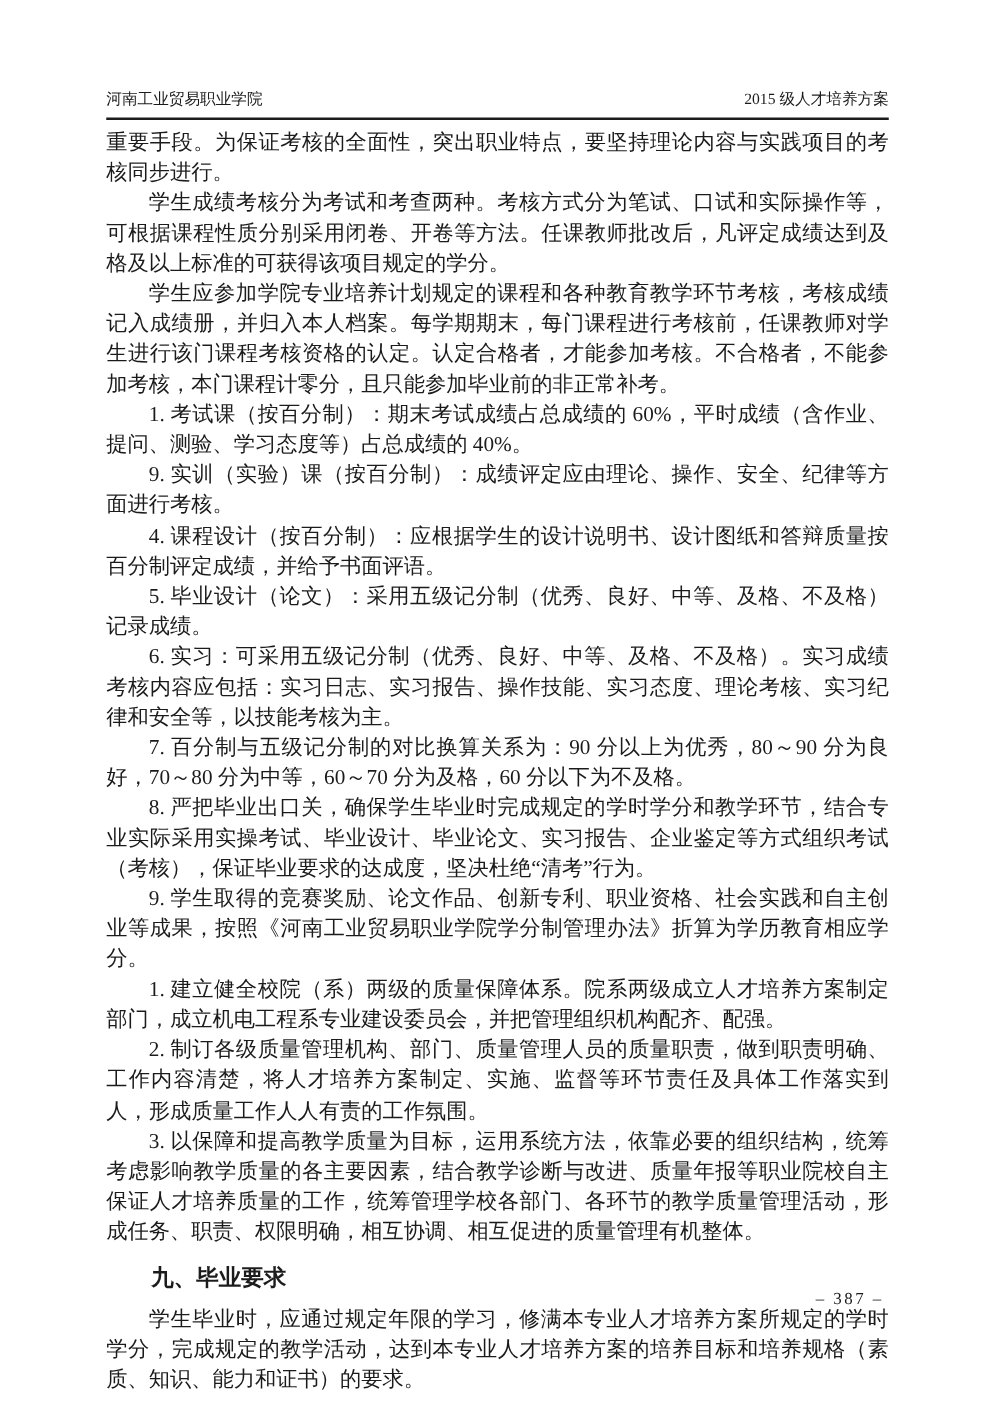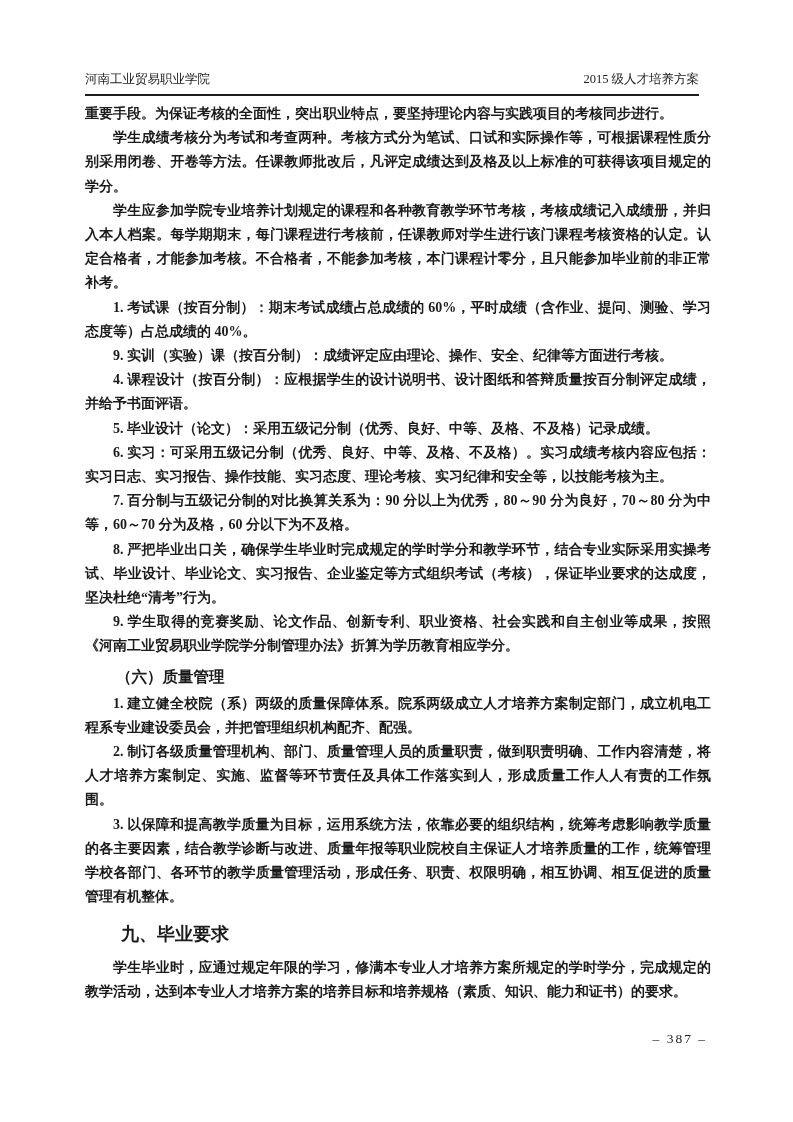--- a/index.html
+++ b/index.html
@@ -12,45 +12,44 @@
     width: 793px;
     height: 1122px;
     background: #ffffff;
     color: #1b1b1b;
     font-family: "Liberation Serif", "DejaVu Serif", serif;
     overflow: hidden;
   }
   .header {
     position: absolute;
     left: 85px;
-    right: 94px;
+    right: 82px;
     top: 71px;
     display: flex;
     justify-content: space-between;
     align-items: flex-end;
     font-size: 12.5px;
     line-height: 17px;
     padding-bottom: 6px;
     border-bottom: 2px solid #1c1c1c;
     gap: 33px;
   }
   .doc-body {
     position: absolute;
     left: 85px;
     right: 82px;
     top: 102px;
     text-align: justify;
     text-justify: inter-ideograph;
   }
   .para {
     margin: 0;
-    font-size: 14px;
+    font-size: 17px;
     line-height: 24.2px;
     text-indent: 2em;
-    font-weight: bold;
   }
   .para.no-indent {
     text-indent: 0;
   }
   .heading-sub {
     margin: 7px 0 4px;
     font-size: 15.5px;
     line-height: 22px;
     font-weight: bold;
     text-indent: 2em;
@@ -87,21 +86,20 @@
     <p class="para">学生成绩考核分为考试和考查两种。考核方式分为笔试、口试和实际操作等，可根据课程性质分别采用闭卷、开卷等方法。任课教师批改后，凡评定成绩达到及格及以上标准的可获得该项目规定的学分。</p>
     <p class="para">学生应参加学院专业培养计划规定的课程和各种教育教学环节考核，考核成绩记入成绩册，并归入本人档案。每学期期末，每门课程进行考核前，任课教师对学生进行该门课程考核资格的认定。认定合格者，才能参加考核。不合格者，不能参加考核，本门课程计零分，且只能参加毕业前的非正常补考。</p>
     <p class="para">1. 考试课（按百分制）：期末考试成绩占总成绩的 60%，平时成绩（含作业、提问、测验、学习态度等）占总成绩的 40%。</p>
     <p class="para">9. 实训（实验）课（按百分制）：成绩评定应由理论、操作、安全、纪律等方面进行考核。</p>
     <p class="para">4. 课程设计（按百分制）：应根据学生的设计说明书、设计图纸和答辩质量按百分制评定成绩，并给予书面评语。</p>
     <p class="para">5. 毕业设计（论文）：采用五级记分制（优秀、良好、中等、及格、不及格）记录成绩。</p>
     <p class="para">6. 实习：可采用五级记分制（优秀、良好、中等、及格、不及格）。实习成绩考核内容应包括：实习日志、实习报告、操作技能、实习态度、理论考核、实习纪律和安全等，以技能考核为主。</p>
     <p class="para">7. 百分制与五级记分制的对比换算关系为：90 分以上为优秀，80～90 分为良好，70～80 分为中等，60～70 分为及格，60 分以下为不及格。</p>
     <p class="para">8. 严把毕业出口关，确保学生毕业时完成规定的学时学分和教学环节，结合专业实际采用实操考试、毕业设计、毕业论文、实习报告、企业鉴定等方式组织考试（考核），保证毕业要求的达成度，坚决杜绝“清考”行为。</p>
     <p class="para">9. 学生取得的竞赛奖励、论文作品、创新专利、职业资格、社会实践和自主创业等成果，按照《河南工业贸易职业学院学分制管理办法》折算为学历教育相应学分。</p>
-    <h3 class="heading-sub">（六）质量管理</h3>
     <p class="para">1. 建立健全校院（系）两级的质量保障体系。院系两级成立人才培养方案制定部门，成立机电工程系专业建设委员会，并把管理组织机构配齐、配强。</p>
     <p class="para">2. 制订各级质量管理机构、部门、质量管理人员的质量职责，做到职责明确、工作内容清楚，将人才培养方案制定、实施、监督等环节责任及具体工作落实到人，形成质量工作人人有责的工作氛围。</p>
     <p class="para">3. 以保障和提高教学质量为目标，运用系统方法，依靠必要的组织结构，统筹考虑影响教学质量的各主要因素，结合教学诊断与改进、质量年报等职业院校自主保证人才培养质量的工作，统筹管理学校各部门、各环节的教学质量管理活动，形成任务、职责、权限明确，相互协调、相互促进的质量管理有机整体。</p>
     <h2 class="heading-main">九、毕业要求</h2>
     <p class="para">学生毕业时，应通过规定年限的学习，修满本专业人才培养方案所规定的学时学分，完成规定的教学活动，达到本专业人才培养方案的培养目标和培养规格（素质、知识、能力和证书）的要求。</p>
   </div>
 
   <div class="footer">– 387 –</div>
 
 </div>

